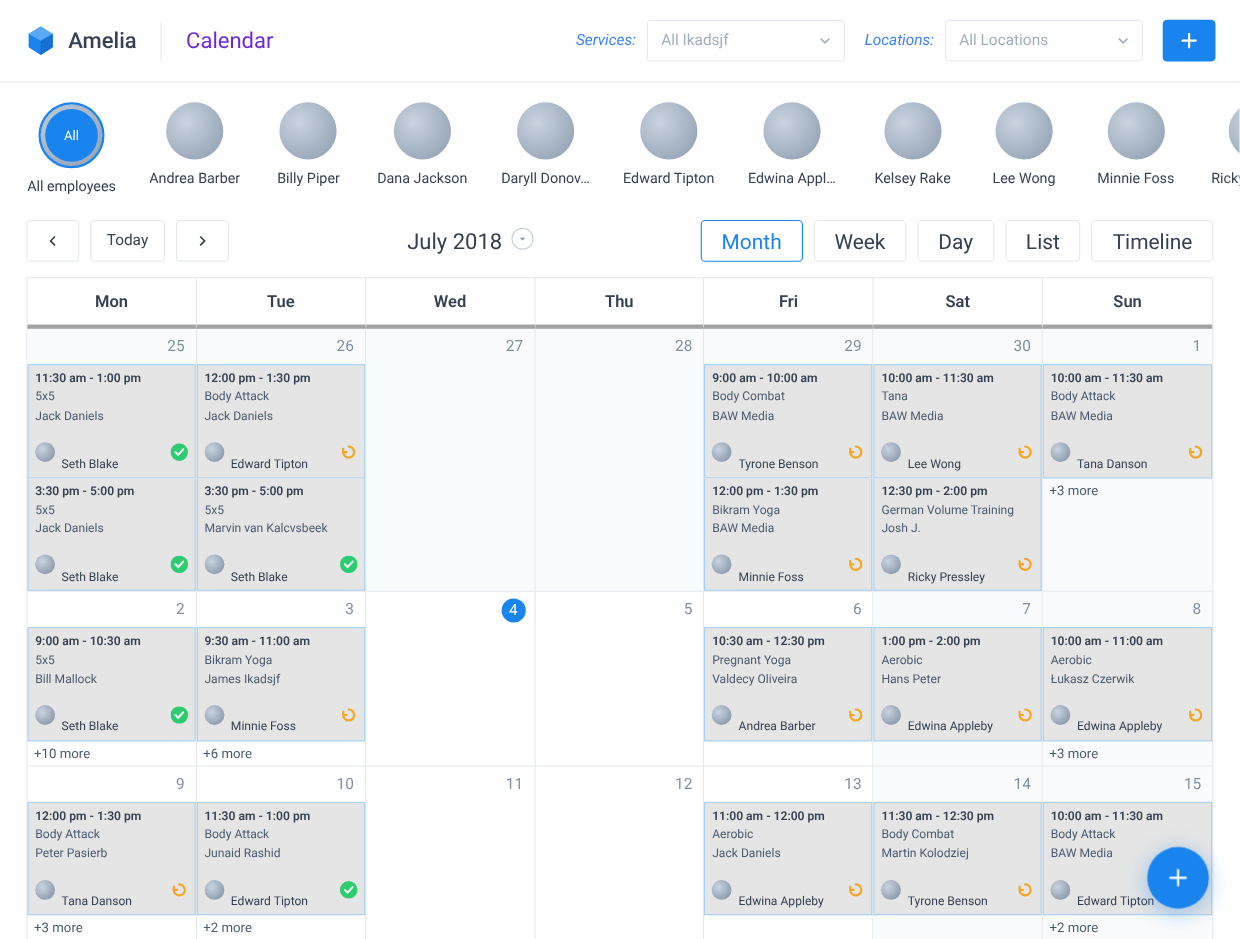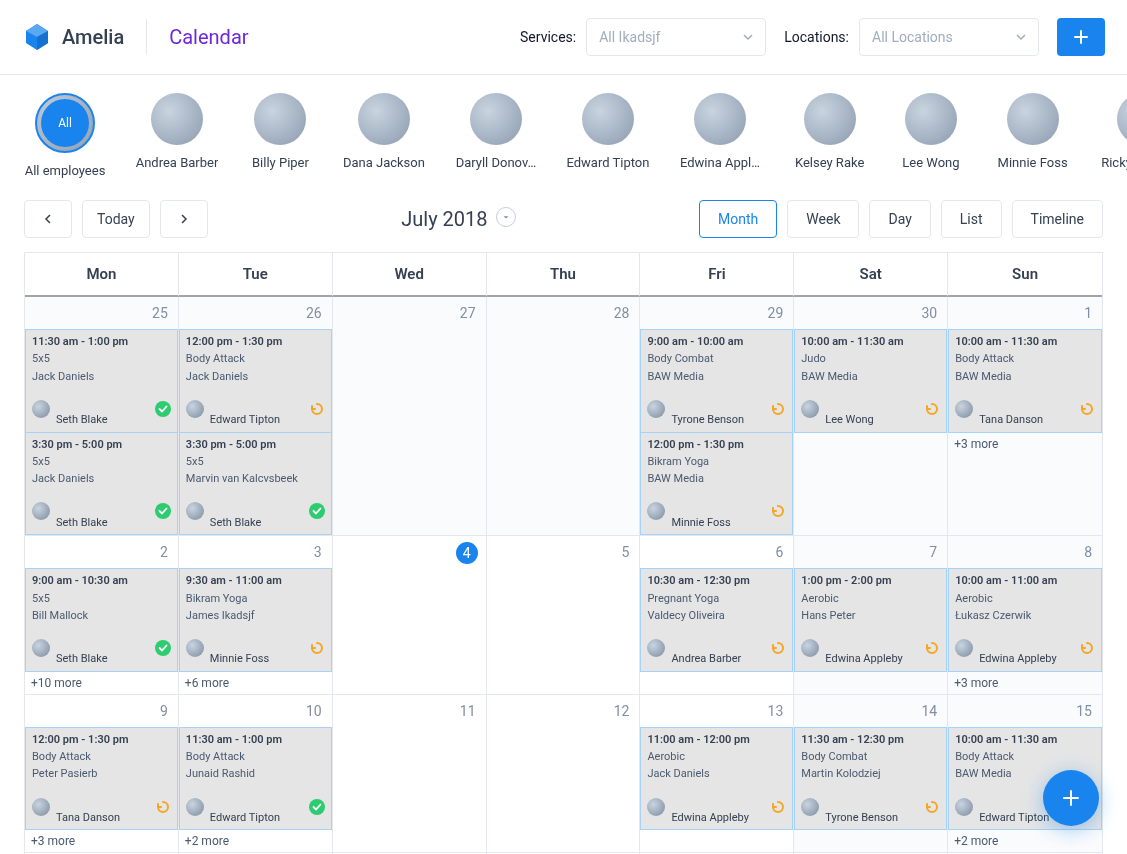--- a/index.html
+++ b/index.html
@@ -6,21 +6,21 @@
   body { font-family: -apple-system, BlinkMacSystemFont, "Segoe UI", Roboto, sans-serif; color: #354052; background: #fff; width: 1127px; }
   
   
   .header { display: flex; align-items: center; padding: 18px 22px; }
   .logo { display: flex; align-items: center; gap: 10px; }
   .logo-text { font-size: 20px; font-weight: 500; color: #354052; }
   .divider-v { width: 1px; height: 36px; background: #e4e8ee; margin: 0 22px; }
   .page-title { font-size: 20px; color: #6d28d9; font-weight: 400; }
   .header-spacer { flex: 1; }
   .filter-group { display: flex; align-items: center; gap: 10px; margin-right: 18px; }
-  .filter-label { font-size: 14px; color: #0f172a; }
+  .filter-label { font-size: 14px; color: #3b82f6; font-style: italic; }
   .select { border: 1px solid #e4e8ee; border-radius: 4px; height: 38px; min-width: 180px; padding: 0 12px; display: flex; align-items: center; justify-content: space-between; color: #a0adbd; font-size: 14px; cursor: pointer; }
   .add-btn { width: 48px; height: 38px; background: #1a84ee; border-radius: 4px; display: flex; align-items: center; justify-content: center; cursor: pointer; }
   
   .hr { height: 1px; background: #e4e8ee; }
   
   
   .employees { display: flex; gap: 38px; padding: 18px 28px 8px; overflow: hidden; }
   .emp { display: flex; flex-direction: column; align-items: center; width: 74px; cursor: pointer; }
   .emp-avatar { width: 52px; height: 52px; border-radius: 50%; background: radial-gradient(circle at 35% 35%, #c9d4e0, #8a9aad); }
   .emp-avatar.all-ring { border: 2px solid #1a84ee; padding: 3px; width: 60px; height: 60px; display:flex;align-items:center;justify-content:center;}
@@ -28,27 +28,27 @@
   .emp-name { font-size: 13px; margin-top: 10px; color: #354052; white-space: nowrap; max-width: 86px; overflow: hidden; text-overflow: ellipsis; text-align:center;}
   .emp.all .emp-name { font-weight: 400; }
   
   
   .controls { display: flex; align-items: center; padding: 14px 24px 6px; }
   .ctrl-btn { border: 1px solid #e4e8ee; border-radius: 4px; height: 38px; min-width: 48px; padding: 0 14px; display: flex; align-items: center; justify-content: center; cursor: pointer; font-size: 14px; color: #354052; background: #fff; margin-right: 10px; }
   .ctrl-spacer { flex: 1; display: flex; justify-content: center; gap: 8px; }
   .month-label { font-size: 20px; color: #354052; font-weight: 400; }
   .period-dd { width: 20px; height: 20px; border: 1px solid #c5cedb; border-radius: 50%; display: flex; align-items: center; justify-content: center; cursor: pointer; }
   .view-switch { display: flex; gap: 10px; }
-  .view-btn { border: 1px solid #e4e8ee; border-radius: 4px; height: 38px; padding: 0 18px; display: flex; align-items: center; font-size: 14px; cursor: pointer; color: #354052; background: #fff;}
+  .view-btn { border: 1px solid #e4e8ee; border-radius: 4px; height: 38px; padding: 0 18px; display: flex; align-items: center; font-size: 19px; cursor: pointer; color: #354052; background: #fff;}
   .view-btn.active { border-color: #1a84ee; color: #1a84ee; }
   
   
   .calendar { margin: 8px 24px 0; border: 1px solid #e4e8ee; }
   .cal-head { display: grid; grid-template-columns: repeat(7, 1fr); }
-  .cal-head-cell { border-right: 1px solid #e4e8ee; border-bottom: 2px solid #a3a3a3; text-align: center; padding: 12px 0; font-size: 15px; font-weight: 600; color: #354052; }
+  .cal-head-cell { border-right: 1px solid #e4e8ee; border-bottom: 4px solid #a3a3a3; text-align: center; padding: 12px 0; font-size: 15px; font-weight: 600; color: #354052; }
   .cal-head-cell:last-child { border-right: none; }
   .cal-body { display: grid; grid-template-columns: repeat(7, 1fr); }
   .cal-cell { border-right: 1px solid #e4e8ee; border-bottom: 1px solid #e4e8ee; min-height: 100px; position: relative; padding-top: 32px; }
   .cal-cell:nth-child(7n) { border-right: none; }
   .cal-cell.prev, .cal-cell.weekend { background: #fafbfc; }
   .daynum { position: absolute; top: 8px; right: 10px; font-size: 14px; color: #808fa3; }
   .daynum.today { background: #1a84ee; color: #fff; width: 22px; height: 22px; border-radius: 50%; display: flex; align-items: center; justify-content: center; top: 6px; right: 8px; }
   
   .event { background: #e5e5e5; border: 1px solid #a7d2f7; margin: 0; padding: 4px 6px 2px; font-size: 11px; color: #354052; line-height: 1.4; cursor: pointer; }
   .event + .event { border-top: none; }
@@ -286,25 +286,38 @@
               <path d="M8 3 A5 5 0 1 1 3 8" stroke="#f5a623" stroke-width="2" fill="none" stroke-linecap="round"></path>
               <path d="M3 5 L3 8 L6 8" stroke="#f5a623" stroke-width="2" fill="none" stroke-linecap="round"></path>
             </svg>
           </div>
         </div>
       </div>
       <div class="cal-cell prev weekend">
         <div class="daynum">30</div>
         <div class="event">
           <div class="time">10:00 am - 11:30 am</div>
-          <div class="srv">Judo</div>
+          <div class="srv">Tana</div>
           <div class="loc">BAW Media</div>
           <div class="attendee">
             <div class="mini-avatar"></div>
             <span class="attendee-name">Lee Wong</span>
+            <svg class="status-icon" viewBox="0 0 16 16">
+              <path d="M8 3 A5 5 0 1 1 3 8" stroke="#f5a623" stroke-width="2" fill="none" stroke-linecap="round"></path>
+              <path d="M3 5 L3 8 L6 8" stroke="#f5a623" stroke-width="2" fill="none" stroke-linecap="round"></path>
+            </svg>
+          </div>
+        </div>
+        <div class="event">
+          <div class="time">12:30 pm - 2:00 pm</div>
+          <div class="srv">German Volume Training</div>
+          <div class="loc">Josh J.</div>
+          <div class="attendee">
+            <div class="mini-avatar"></div>
+            <span class="attendee-name">Ricky Pressley</span>
             <svg class="status-icon" viewBox="0 0 16 16">
               <path d="M8 3 A5 5 0 1 1 3 8" stroke="#f5a623" stroke-width="2" fill="none" stroke-linecap="round"></path>
               <path d="M3 5 L3 8 L6 8" stroke="#f5a623" stroke-width="2" fill="none" stroke-linecap="round"></path>
             </svg>
           </div>
         </div>
       </div>
       <div class="cal-cell weekend">
         <div class="daynum">1</div>
         <div class="event">

